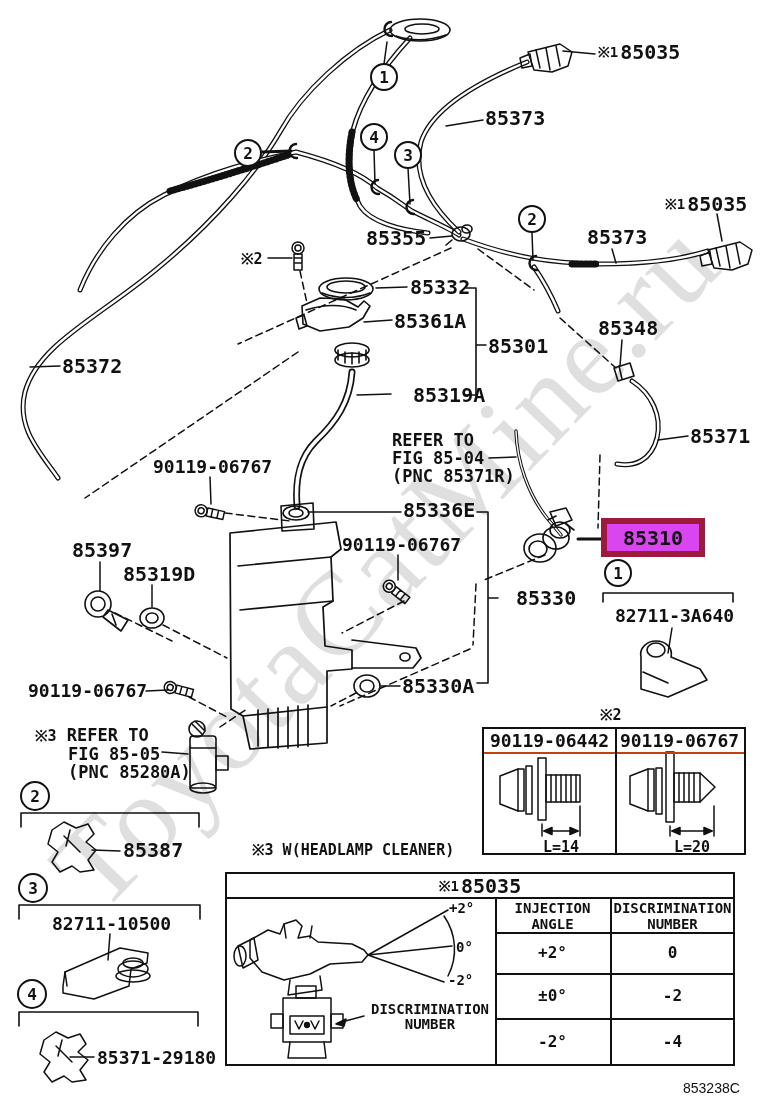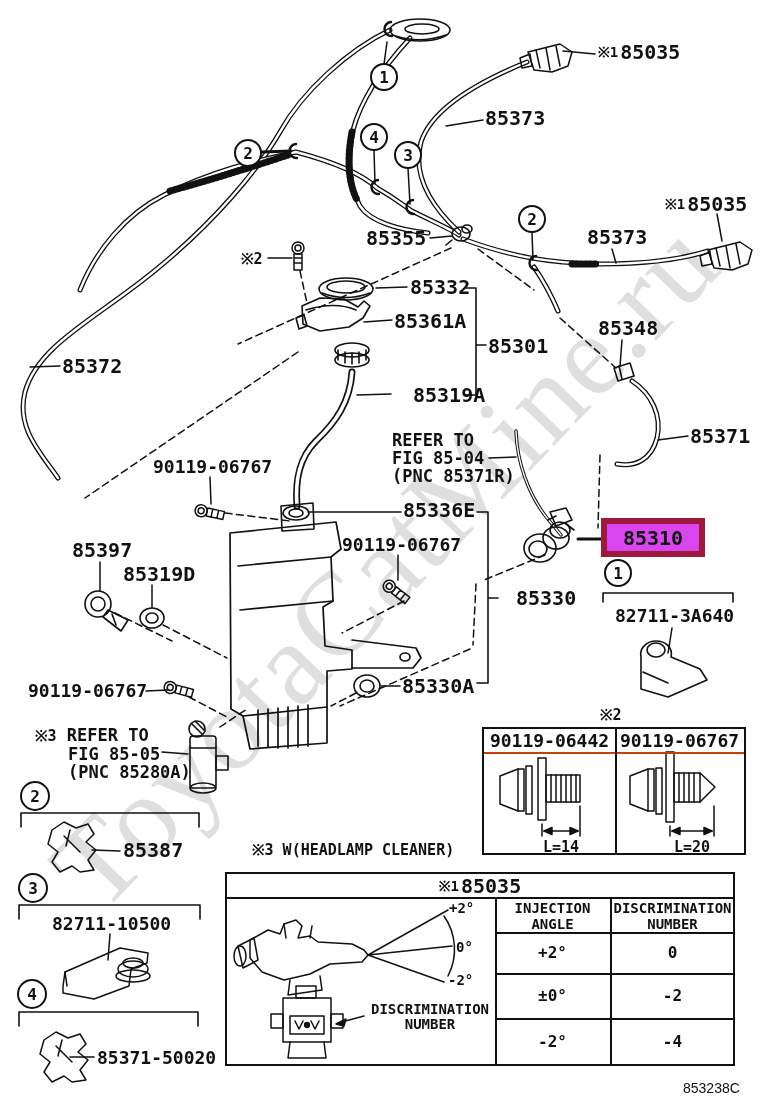--- a/index.html
+++ b/index.html
@@ -417,21 +417,21 @@
   <div class="lbl" style="left:402px;top:676px;">85330A</div>
 
   <div class="refblk" style="left:35px;top:726px;">
     <div><span style="font-size:15px;">※3</span> <span>REFER TO</span></div>
     <div style="padding-left:33px;">FIG 85-05</div>
     <div style="padding-left:33px;">(PNC 85280A)</div>
   </div>
 
   <div class="lbl" style="left:123px;top:840px;">85387</div>
   <div class="lbl sm" style="left:52px;top:915px;">82711-10500</div>
-  <div class="lbl sm" style="left:97px;top:1049px;">85371-50020</div>
+  <div class="lbl sm" style="left:97px;top:1049px;">85371-29180</div>
 
   <div class="lbl xs" style="left:600px;top:708px;z-index:3;">※2</div>
   <div class="btab">
     <div class="hd" style="left:0;width:131px;">90119-06442</div>
     <div class="hd" style="left:131px;right:0;">90119-06767</div>
     <div class="vdiv"></div>
   </div>
   <div class="dim" style="left:531px;top:838px;width:60px;">L=14</div>
   <div class="dim" style="left:662px;top:838px;width:60px;">L=20</div>
 

